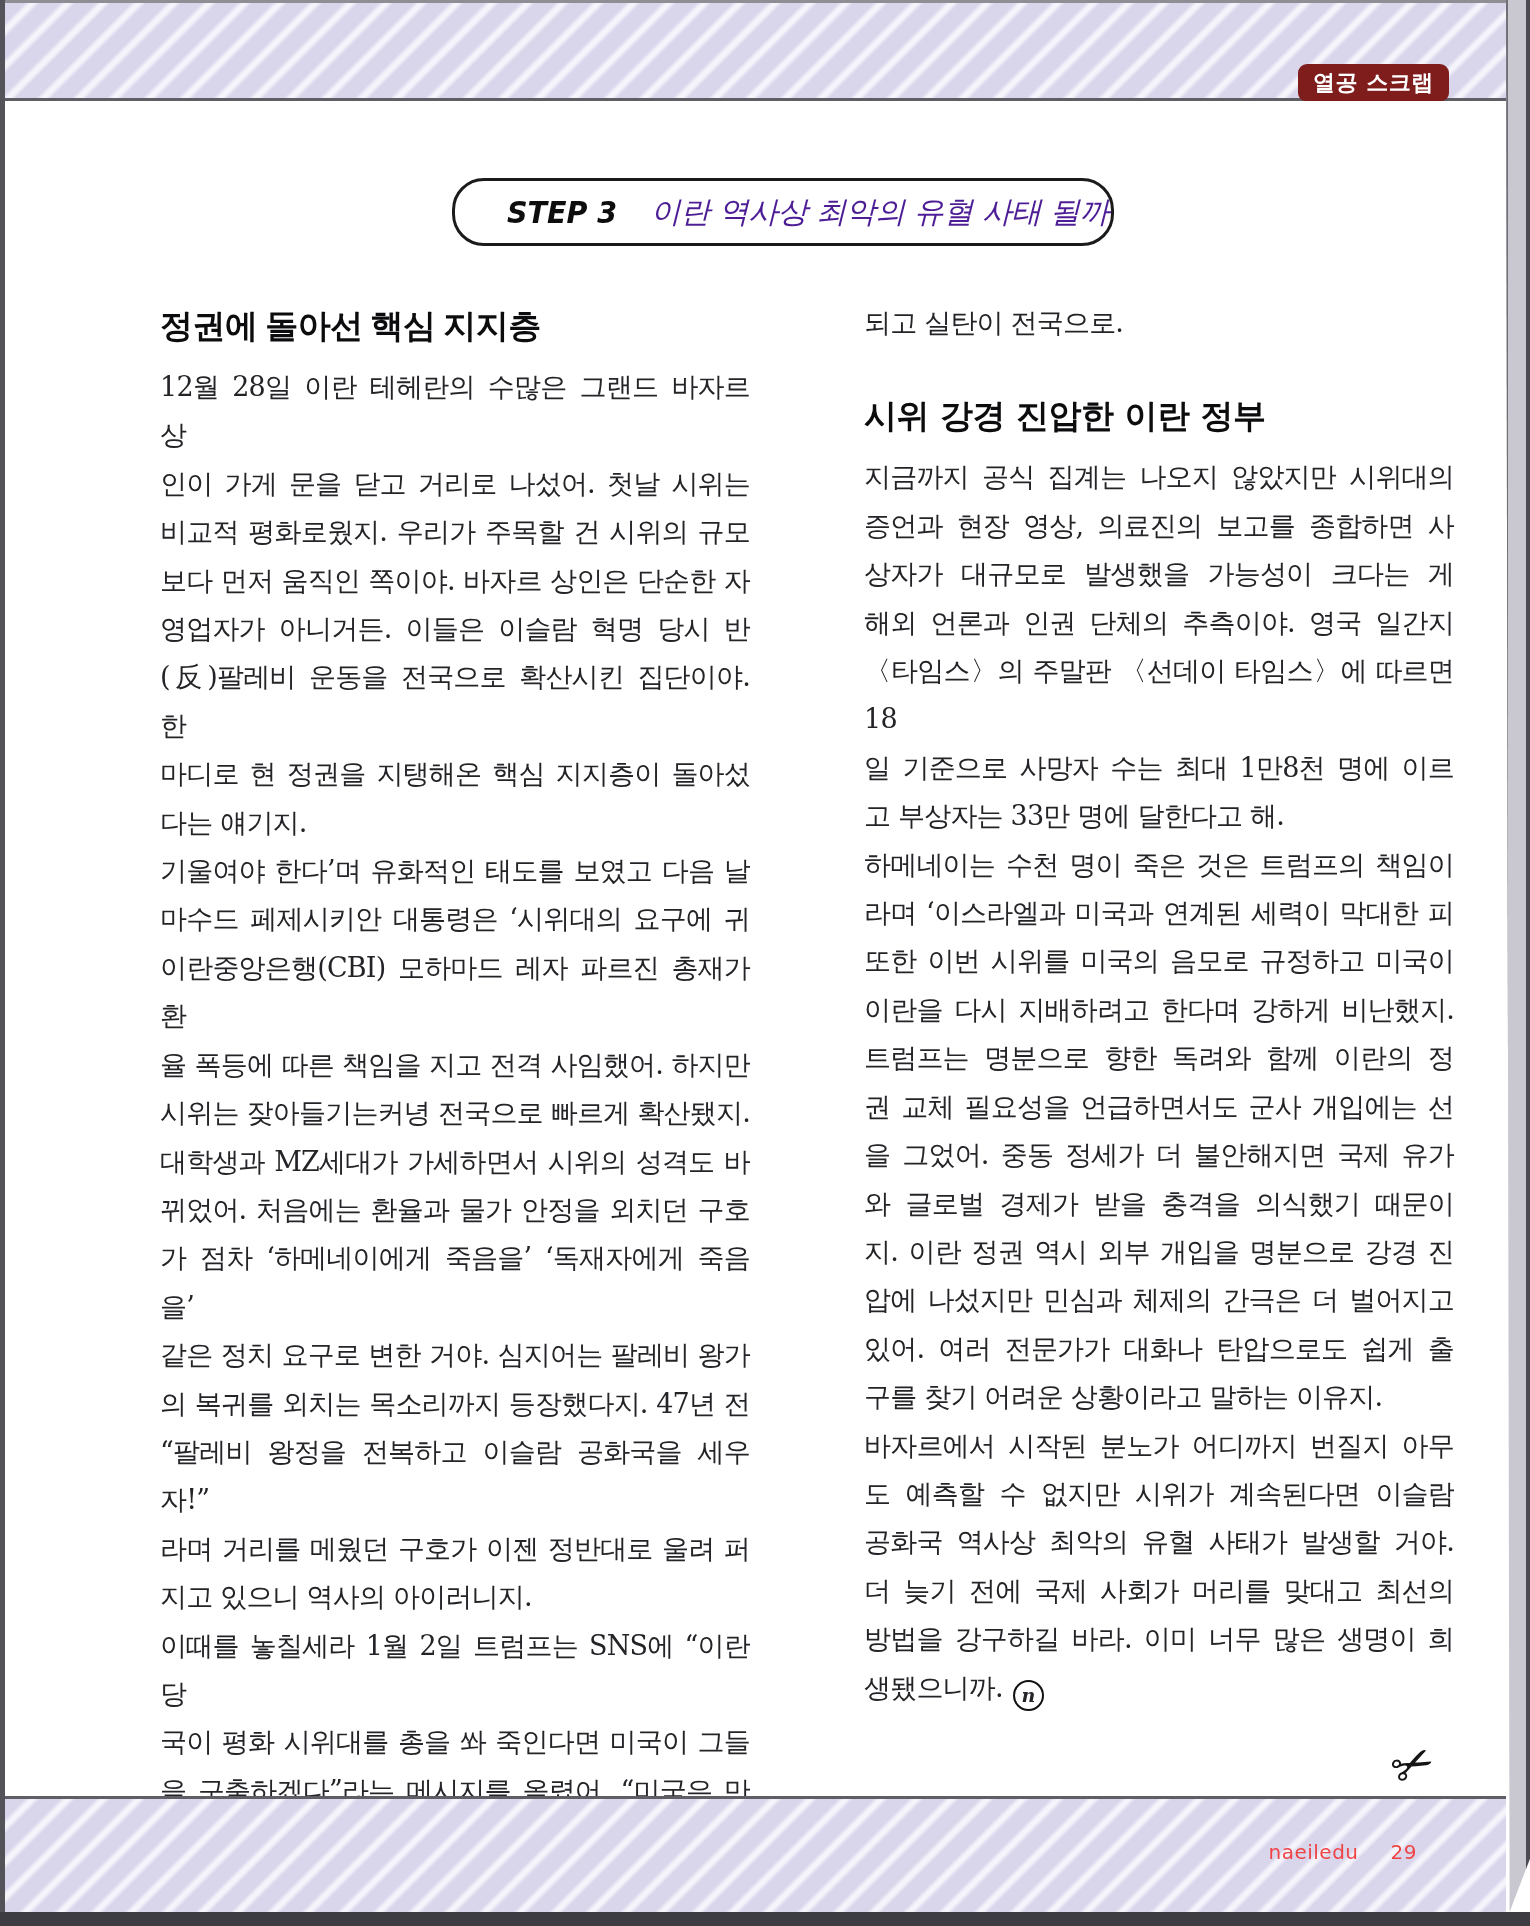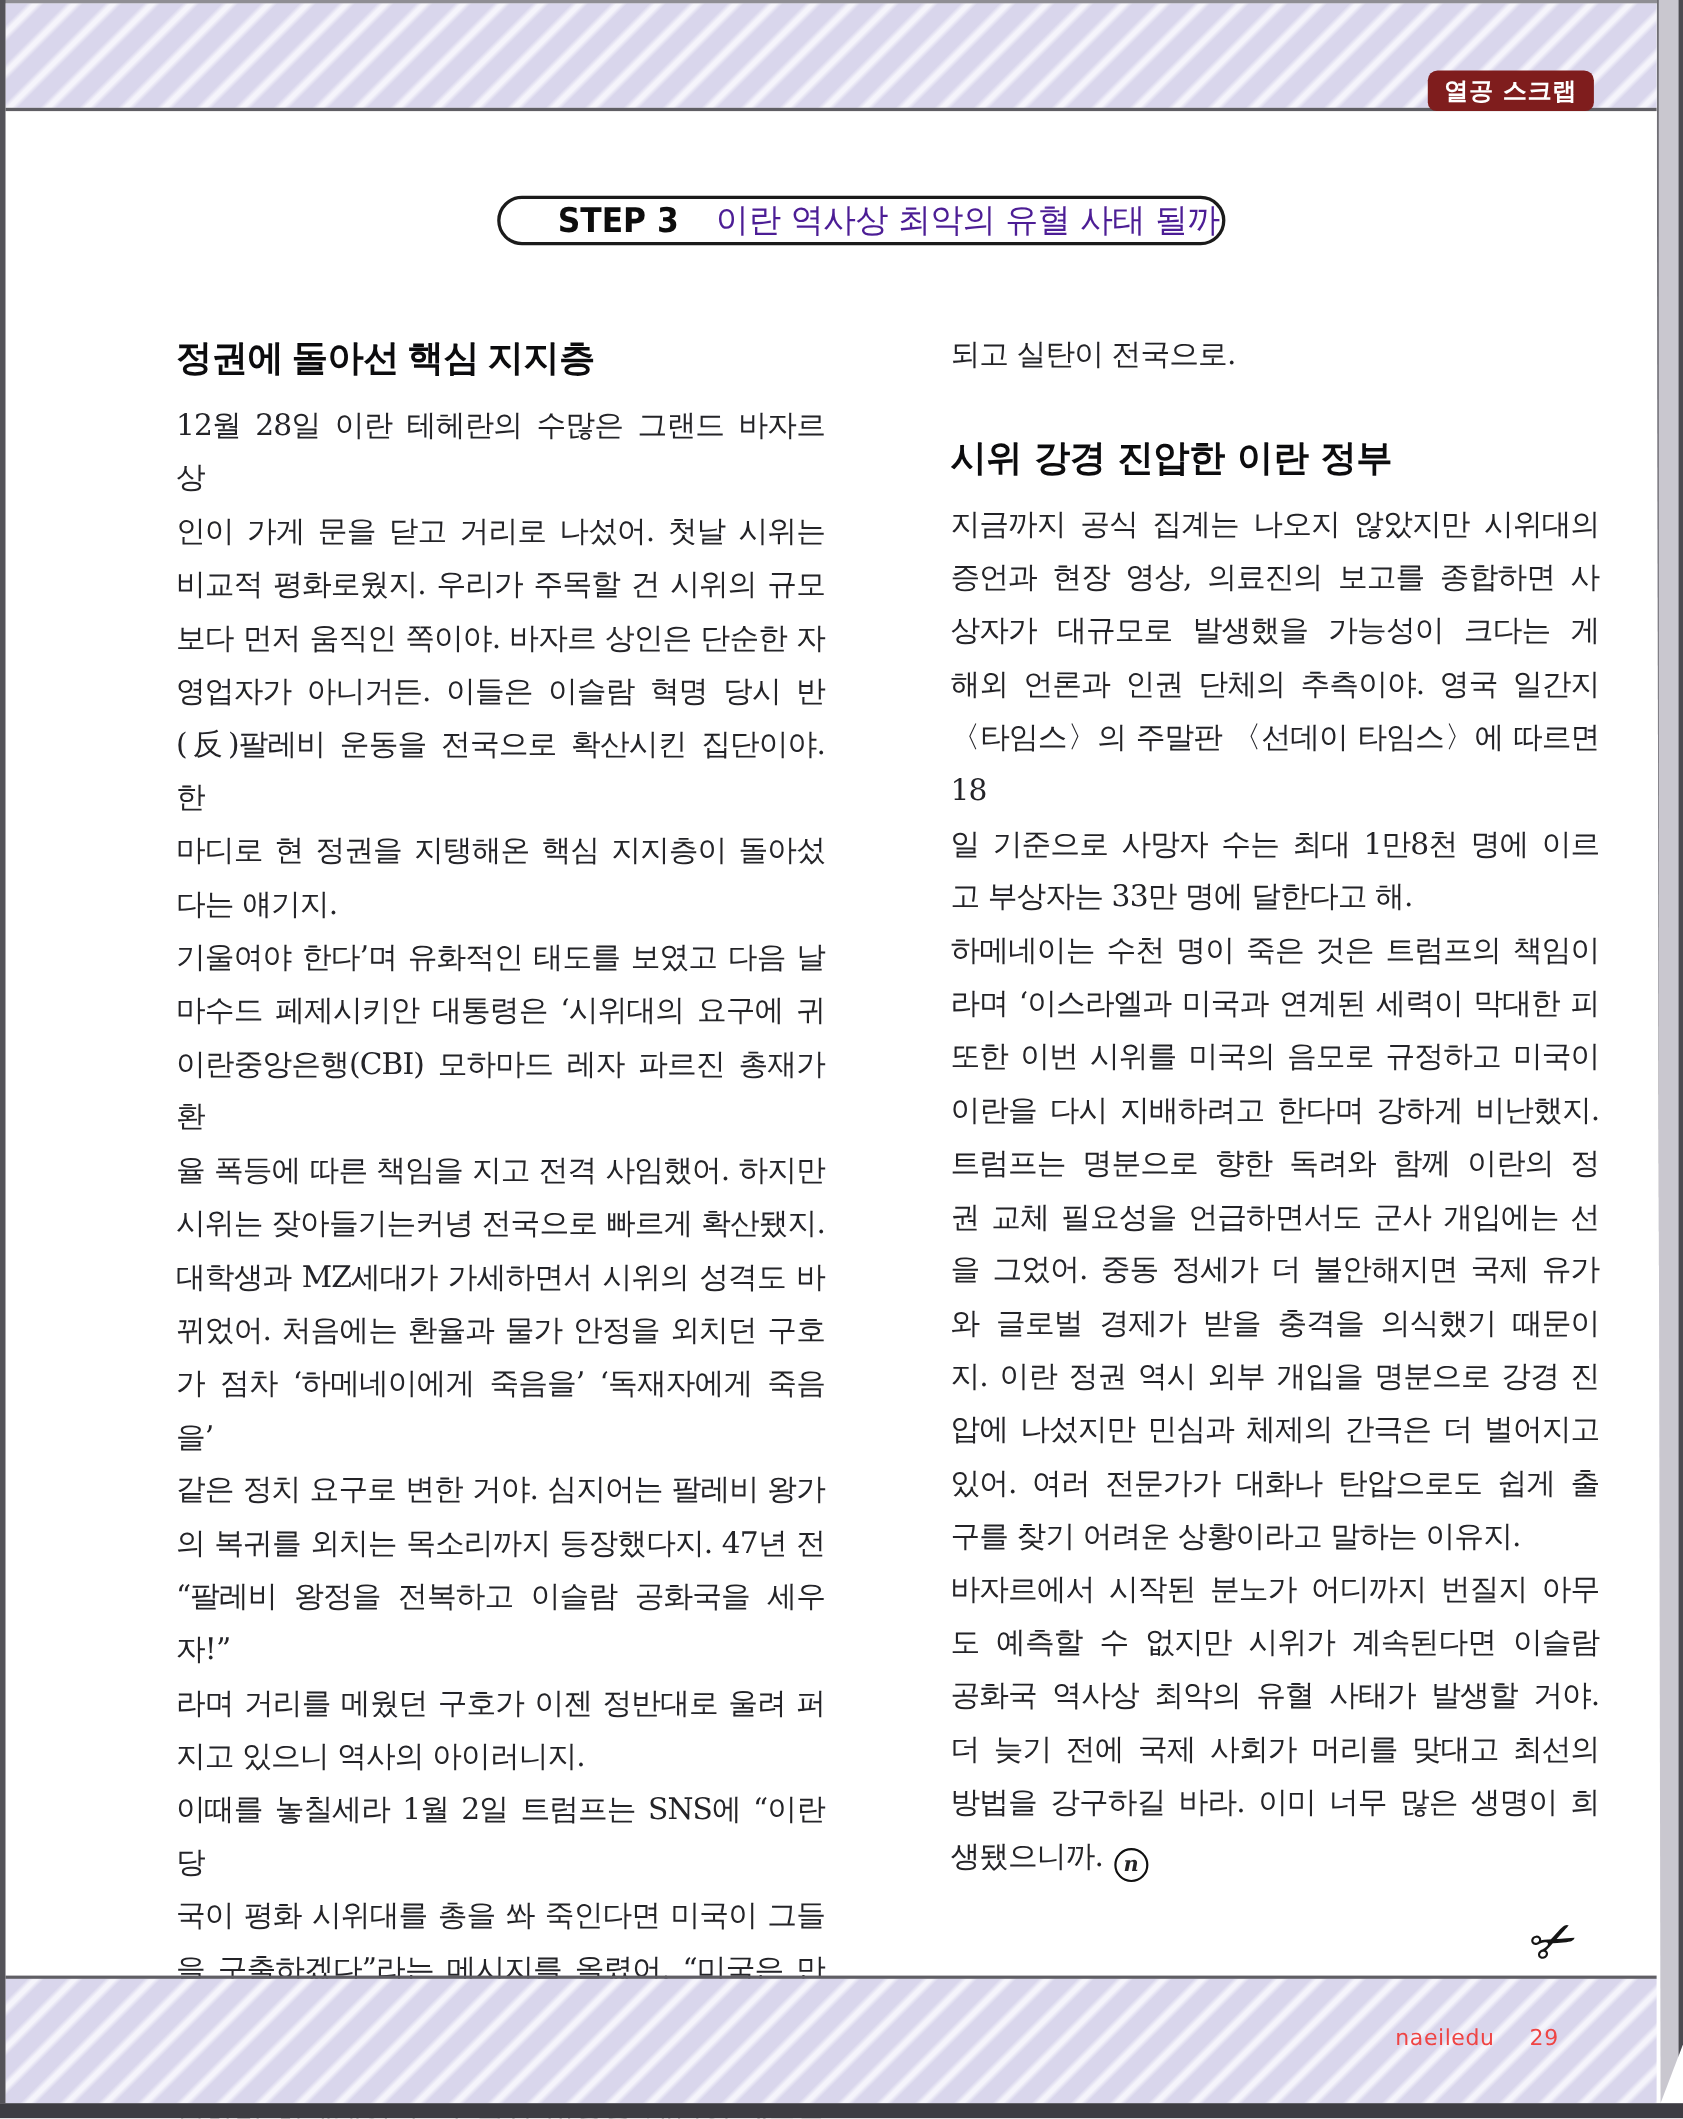--- a/index.html
+++ b/index.html
@@ -20,23 +20,23 @@
   .band-bottom{top:1799px;height:113px;}
   .rule{position:absolute;left:5px;width:1501px;height:3px;background:#5f5e64;}
   .rule-top{top:98px;}
   .rule-bottom{top:1796px;}
   
   .badge{position:absolute;left:1298px;top:64px;height:37px;padding:0 15px;
         background:#7f1d1d;border-radius:9px 9px 8px 8px;color:#fff;
         display:flex;align-items:center;justify-content:center;
         font-weight:700;font-size:22px;letter-spacing:0.5px;}
   
-  .pill{position:absolute;left:452px;top:178px;width:662px;height:45px;background:#fff;
+  .pill{position:absolute;left:452px;top:178px;width:662px;height:68px;background:#fff;
         border:3px solid #1b1b1b;border-radius:32px;box-sizing:border-box;
-        display:flex;align-items:center;padding-left:52px;gap:24px;}
+        display:flex;align-items:center;padding-left:52px;gap:24px;font-style:italic;}
   .pill::before{content:"";position:absolute;left:9px;top:4px;width:100%;height:100%;
         background:#111;border-radius:32px;z-index:-1;}
   .step{font-weight:900;font-size:31px;color:#0d0d0d;letter-spacing:0;
         transform:scaleX(0.92);transform-origin:left center;white-space:nowrap;}
   .step-title{font-size:30px;color:#4c1d95;letter-spacing:-0.5px;white-space:nowrap;}
   
   .col{position:absolute;top:299px;width:590px;}
   .col-left{left:160px;}
   .col-right{left:864px;}
   .col-heading{font-family:"DejaVu Sans","Liberation Sans",sans-serif;

